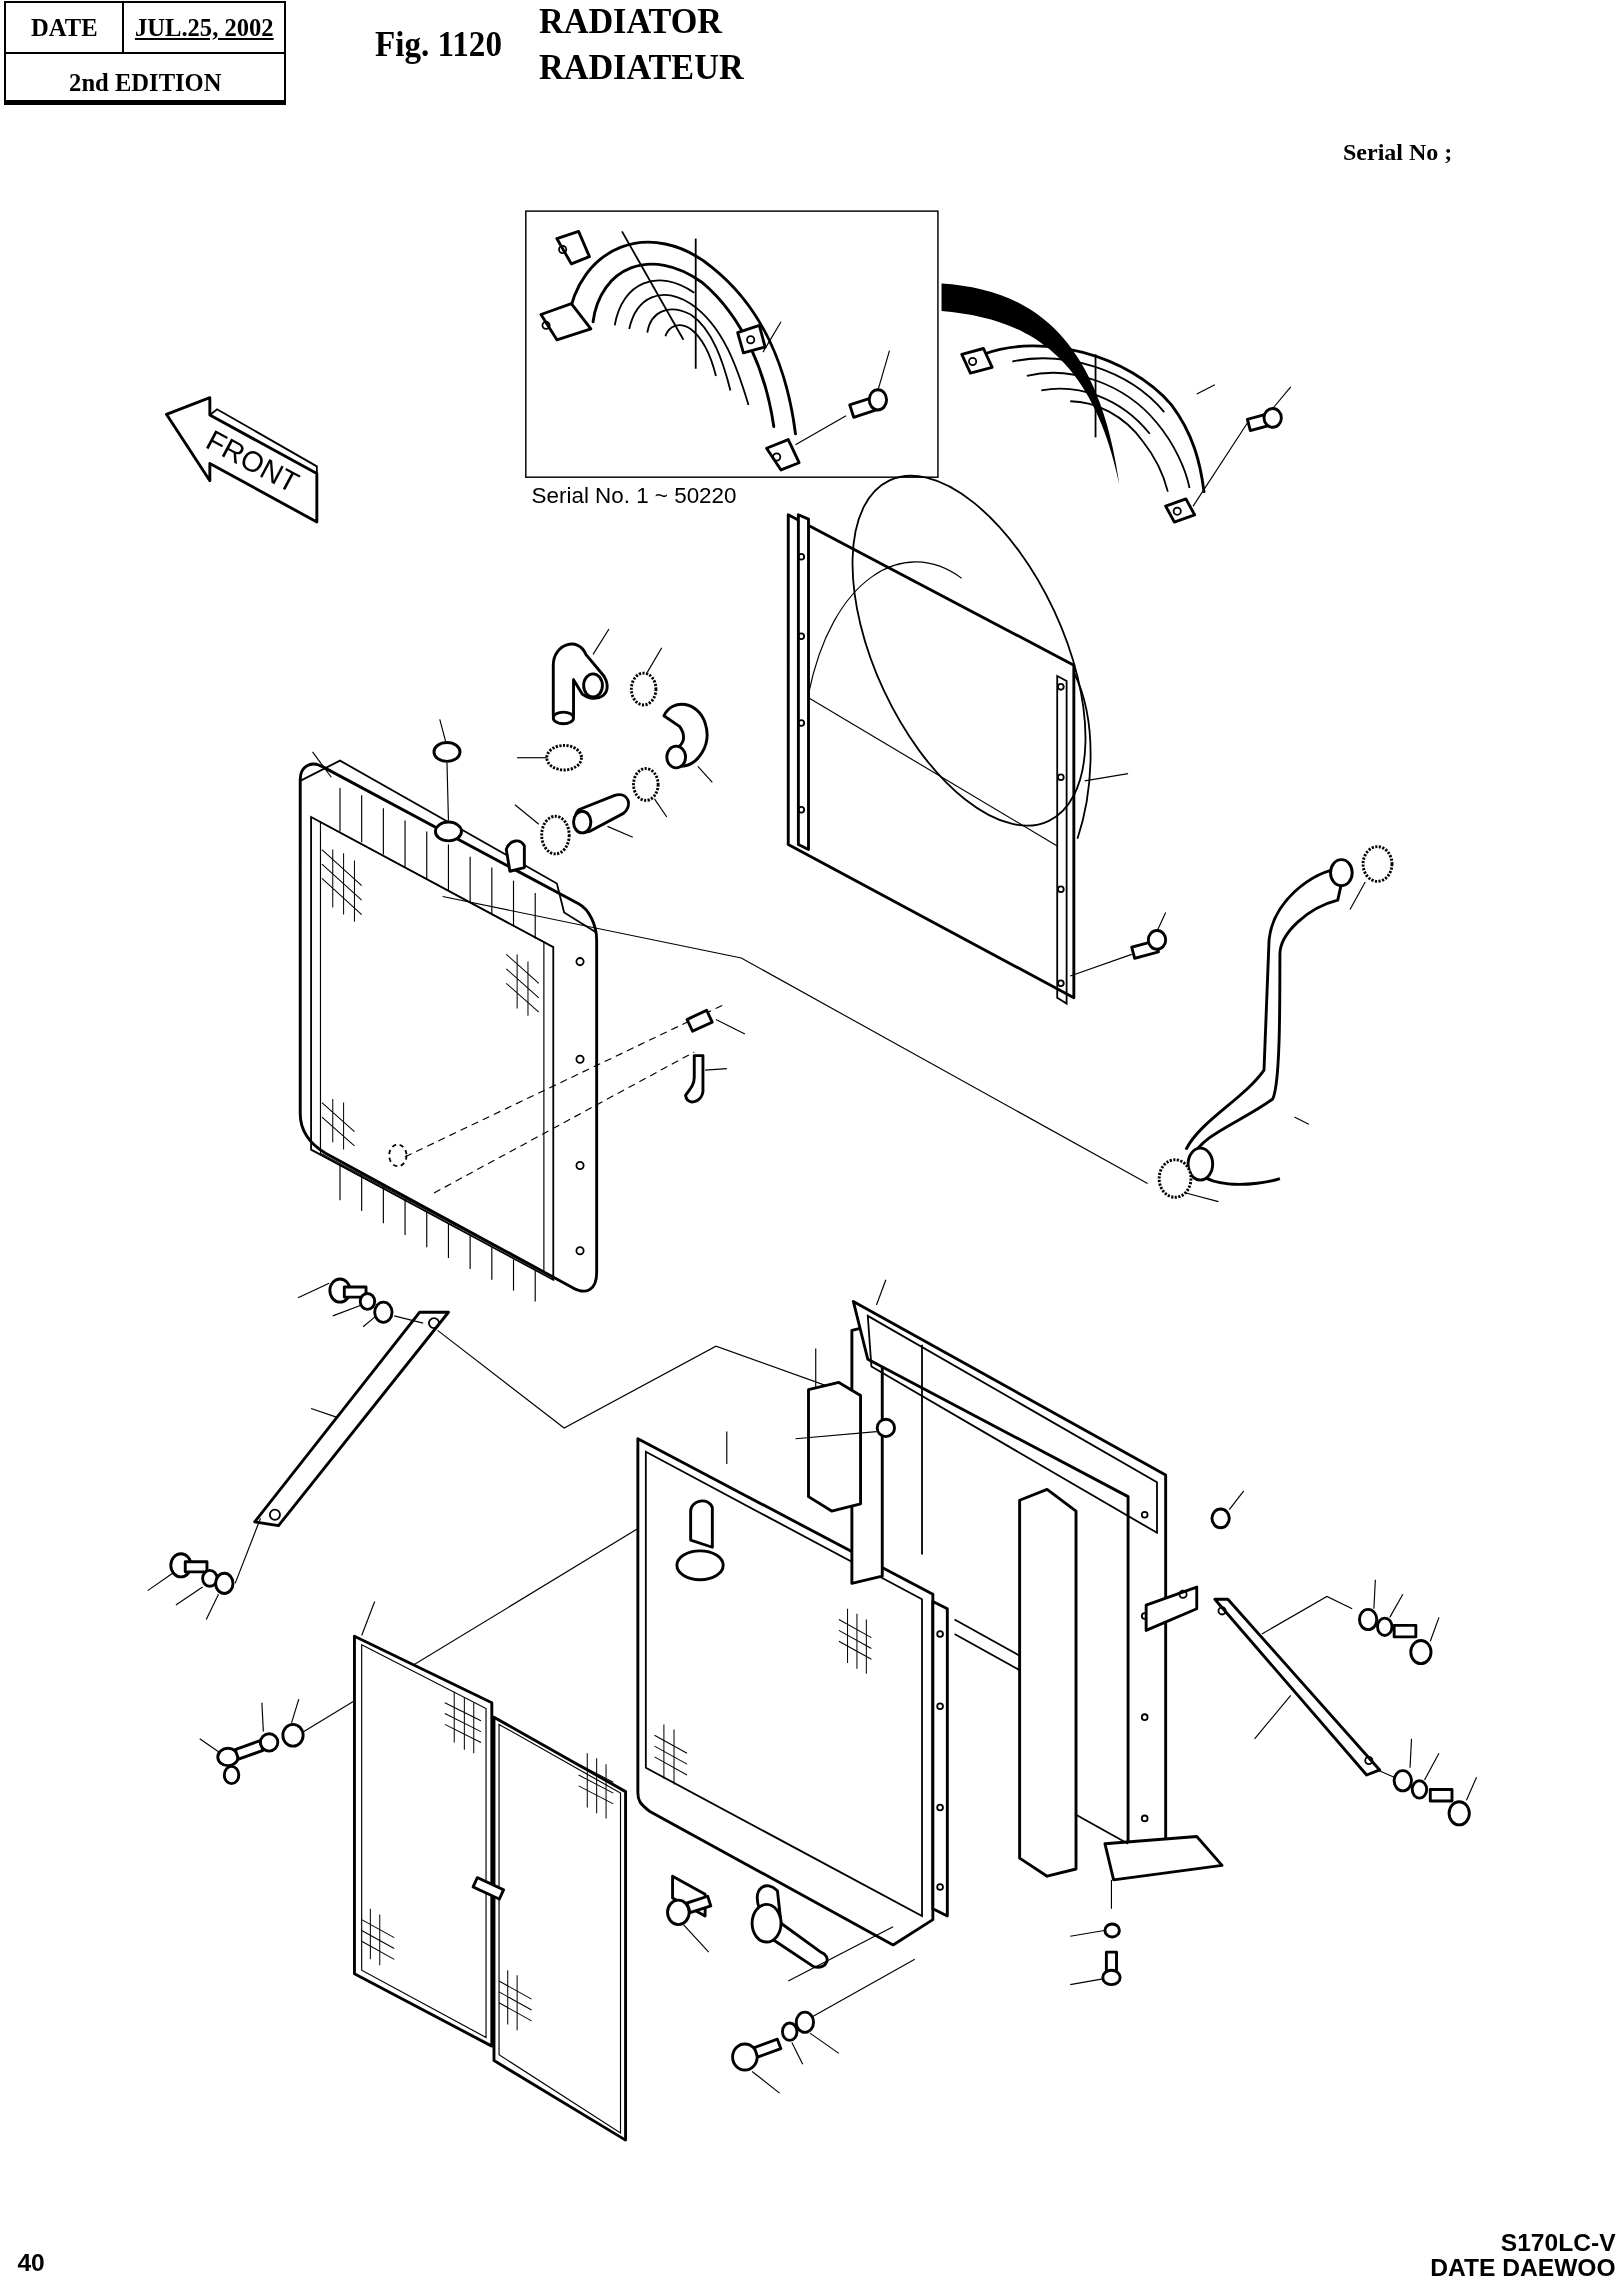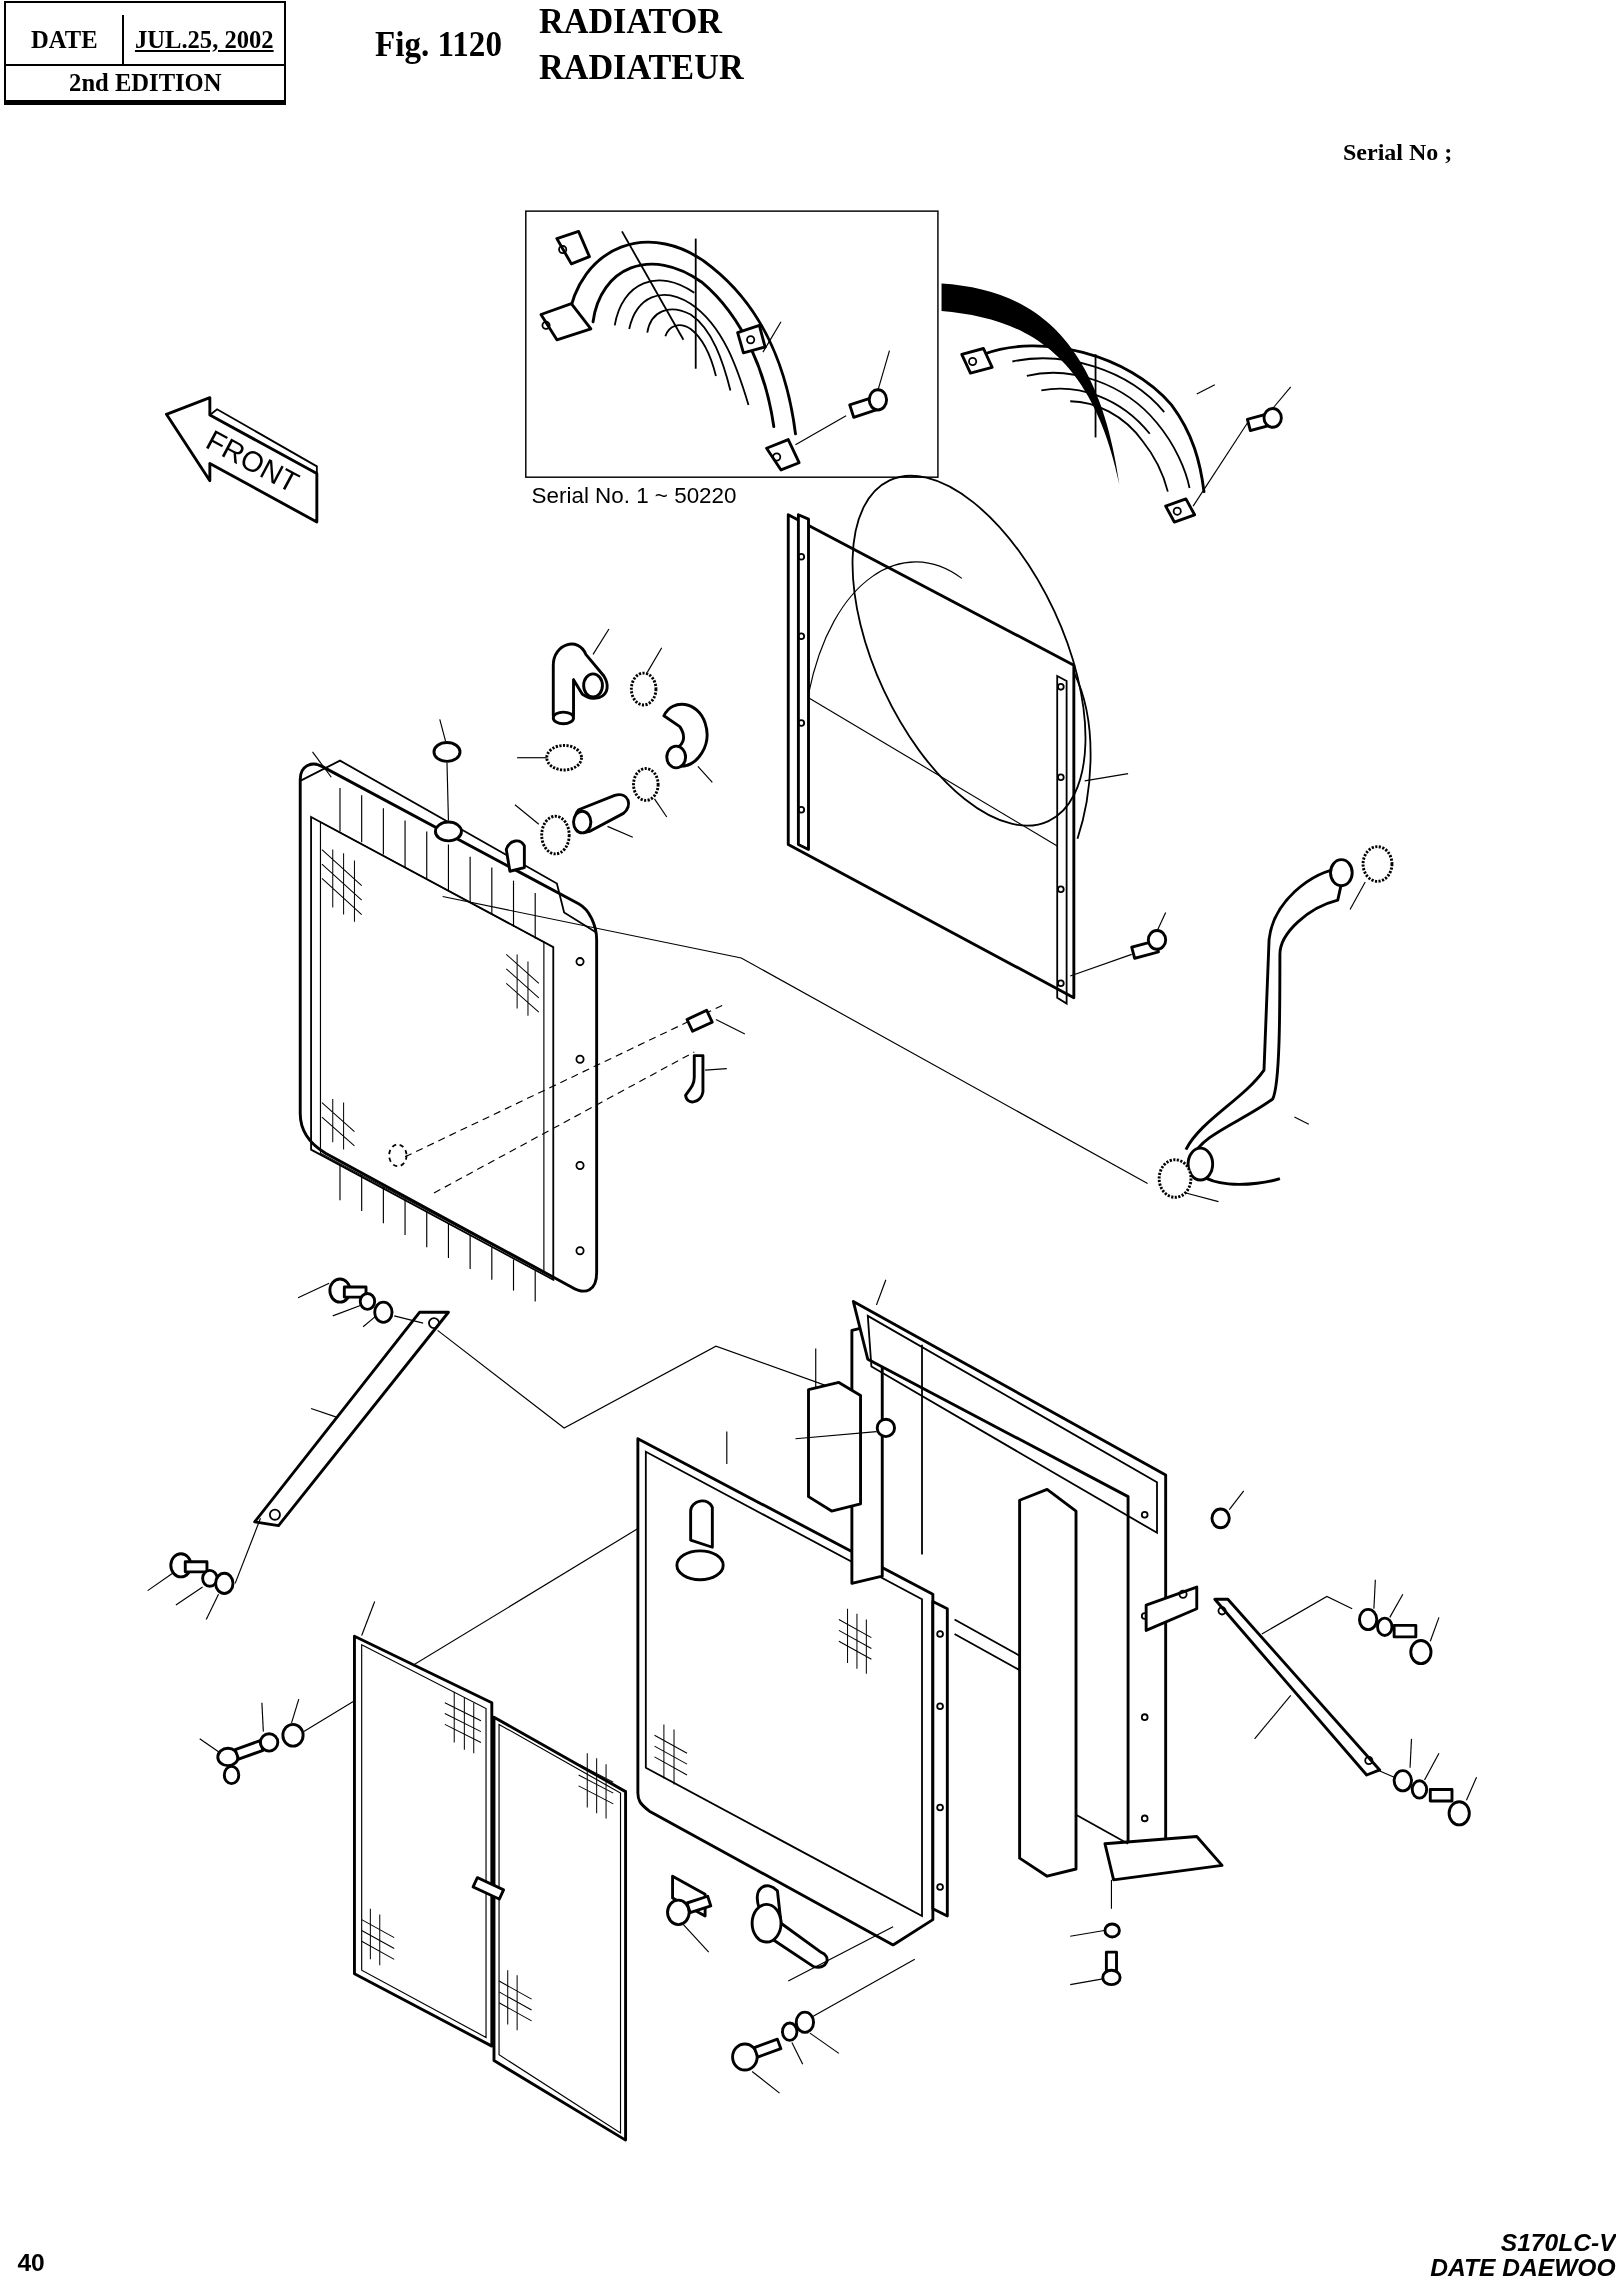--- a/index.html
+++ b/index.html
@@ -3,31 +3,31 @@
 <meta charset="utf-8">
 <style>
   html, body { margin:0; padding:0; background:#ffffff; }
   body { width:1617px; height:2284px; position:relative; overflow:hidden; color:#000; }
   .abs { position:absolute; }
   .serif { font-family: "Liberation Serif", "DejaVu Serif", serif; }
   .sans  { font-family: "Liberation Sans", "DejaVu Sans", sans-serif; }
 
   
   #hdr-box { left:4.3px; top:1.4px; width:278px; height:97px; border:2.9px solid #000; border-bottom-width:5.8px; box-sizing:content-box; }
-  #hdr-row1 { position:absolute; left:0; top:12px; width:278px; height:49px; border-bottom:2.9px solid #000; display:flex;justify-content:space-between; }
+  #hdr-row1 { position:absolute; left:0; top:0; width:278px; height:49px; border-bottom:2.9px solid #000; display:flex;justify-content:space-between; }
   #hdr-date-lbl { width:116px; border-right:2.2px solid #000; display:flex; align-items:center; justify-content:center; font-size:24.6px; font-weight:bold; }
   #hdr-date-val { flex:1; display:flex; align-items:center; justify-content:center; font-size:24.6px; font-weight:bold;text-decoration:underline; }
   #hdr-row2 { position:absolute; left:0; top:52px; width:278px; height:55px; display:flex; align-items:center; justify-content:center; font-size:24.6px; font-weight:bold;border-radius:14px; }
 
   #fig-no { left:375px; top:23px; font-size:36px; font-weight:bold; transform:scaleX(0.92); transform-origin:left; }
   #title-en { left:539px; top:0px; font-size:36px; font-weight:bold; transform:scaleX(0.95); transform-origin:left; }
   #title-fr { left:539px; top:46px; font-size:36px; font-weight:bold; transform:scaleX(0.95); transform-origin:left; }
   #serial-hdr { left:1343px; top:91px; font-size:24px; font-weight:bold;margin-top:48px; }
   #page-no { left:17.4px; top:2249px; font-size:24.6px; font-weight:bold; }
-  #model { right:1.4px; top:2231px; font-size:24.6px; font-weight:bold; text-align:right; line-height:24.6px;font-style:italic; }
+  #model { right:1.4px; top:2231px; font-size:24.6px; font-weight:bold; text-align:right; line-height:24.6px; }
 
   svg#drawing { position:absolute; left:0; top:0; }
   svg#drawing .ln { fill:none; stroke:#000; stroke-width:4; stroke-linejoin:round; stroke-linecap:round; }
   svg#drawing .thin { fill:none; stroke:#000; stroke-width:1.6; }
   svg#drawing .med { fill:none; stroke:#000; stroke-width:2.5; }
   svg#drawing .dash { fill:none; stroke:#000; stroke-width:1.6; stroke-dasharray:10 7; }
   svg#drawing .fillw { fill:#fff; stroke:#000; stroke-width:4; stroke-linejoin:round; }
   svg#drawing .mesh { fill:none; stroke:#000; stroke-width:1.4; }
   svg#drawing text { font-family:"Liberation Sans","DejaVu Sans",sans-serif; }
 </style>

